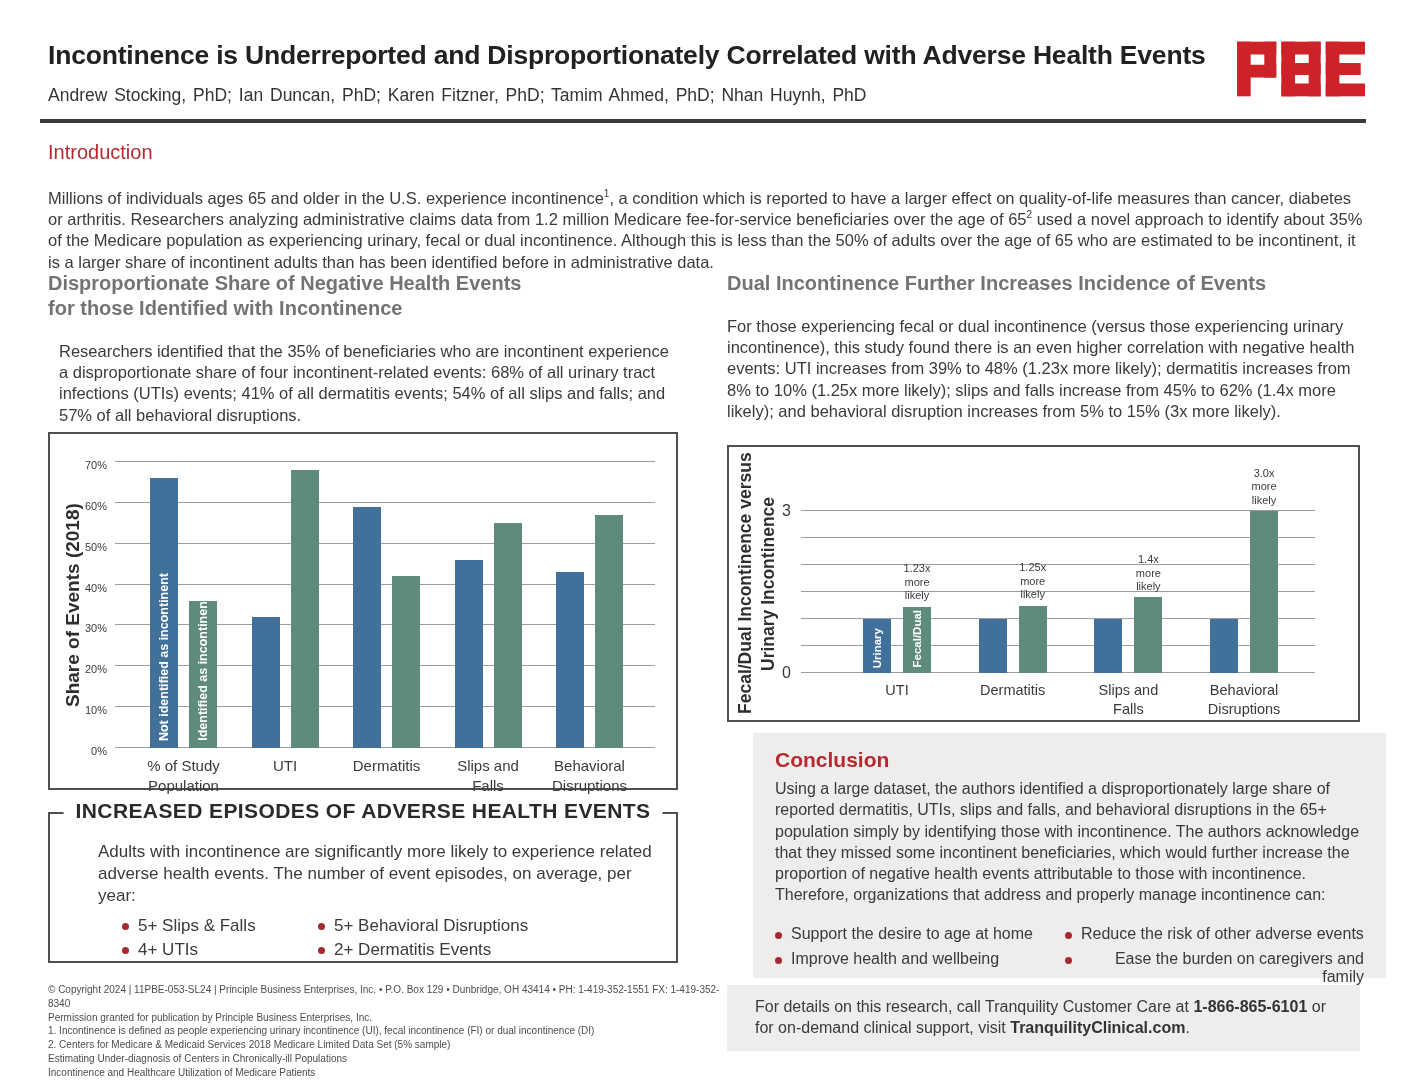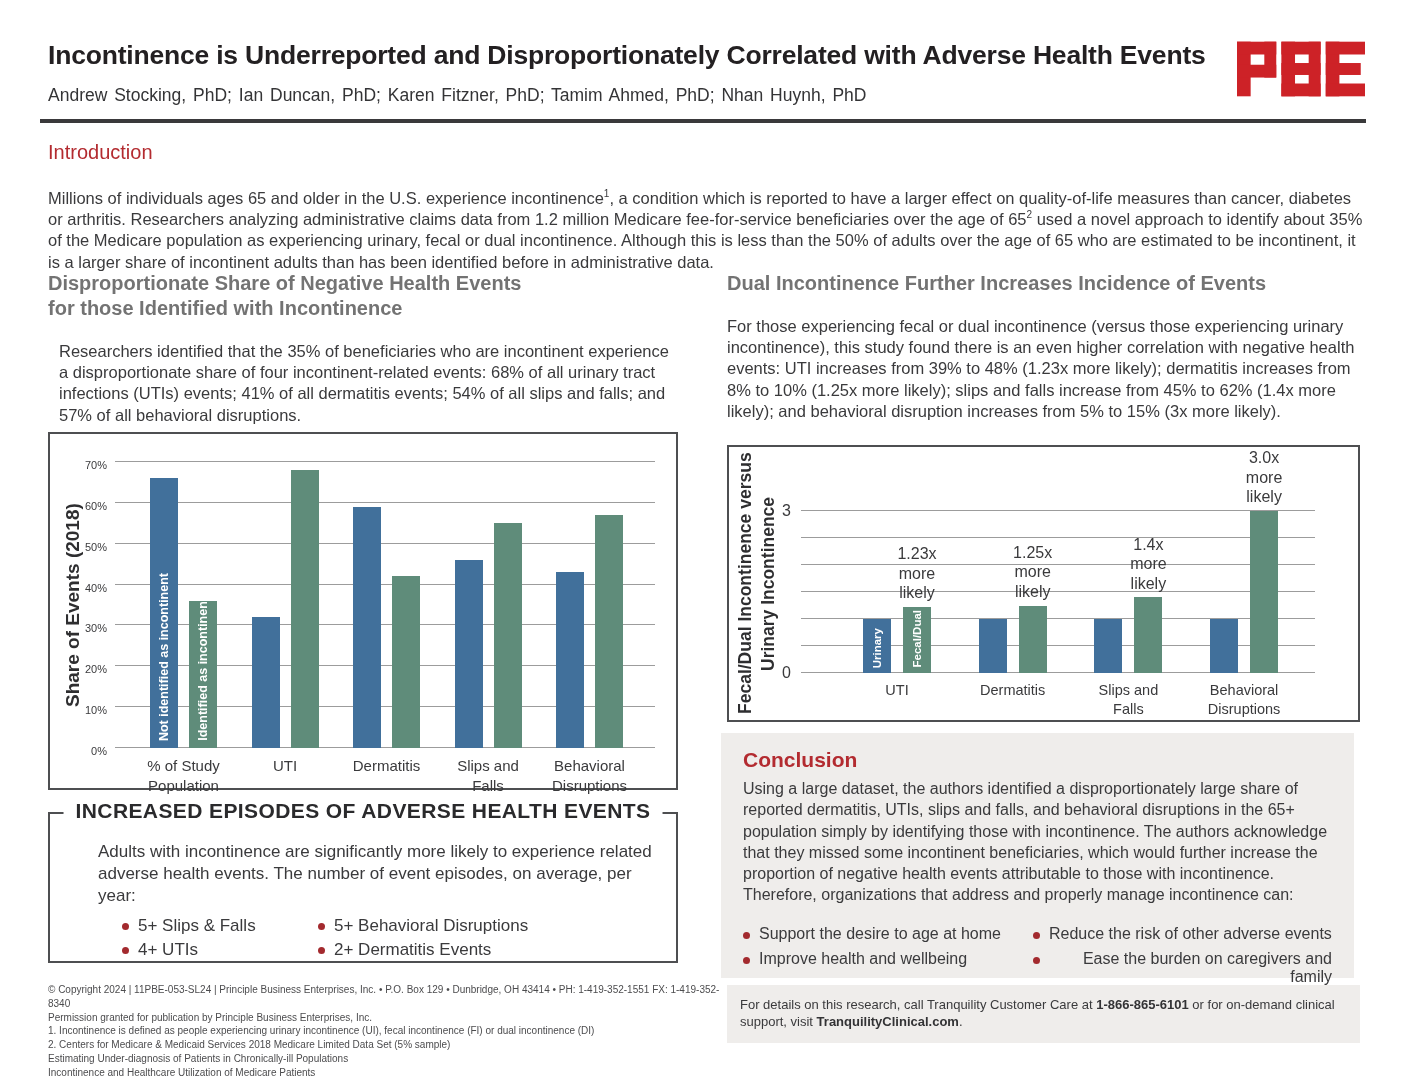--- a/index.html
+++ b/index.html
@@ -49,51 +49,51 @@
   .bar { position:absolute; bottom:0; display:flex; align-items:flex-end; justify-content:center; }
   .bar-label {
     writing-mode:vertical-rl; transform:rotate(180deg); margin-bottom:7px;
     color:#fff; font-weight:bold; white-space:nowrap;
   }
   #plot1 .bar-label { font-size:12.5px; }
   #plot2 .bar-label { font-size:11.5px; margin-bottom:5px; }
   .cat-label { position:absolute; width:130px; text-align:center; color:#3a3a3c; line-height:1.3; white-space:pre-line; }
   #plot1 .cat-label { font-size:15px; }
   #plot2 .cat-label { font-size:14.5px; }
-  .annot { position:absolute; width:90px; text-align:center; font-size:16px; line-height:1.22; color:#3a3a3c; white-space:pre-line; }
+  .annot { position:absolute; width:90px; text-align:center; font-size:11px; line-height:1.22; color:#3a3a3c; white-space:pre-line; }
 
   
   #episodes { position:absolute; left:48px; top:812px; width:626px; height:147px; border:2px solid #4e4f51; background:#fff; }
   #episodes .box-title {
     position:absolute; top:-15px; left:50%; transform:translateX(-50%);
     background:#fff; padding:0 12px; font-size:21px; font-weight:bold;
     color:#2a2a2c; white-space:nowrap; letter-spacing:0.4px;
   }
   #episodes .pad { padding:27px 18px 0 48px; }
   #episodes .box-body { font-size:17px; line-height:1.3; color:#3a3a3c; }
   .bullets { display:grid; grid-auto-flow:column; grid-template-rows:repeat(2,24px); margin:0; padding:0; list-style:none; }
   #episodes .bullets { grid-template-columns:196px auto; margin:9px 0 0 24px; }
   .bullets li { display:flex; gap:9px; align-items:flex-start;text-align:right; }
   .dot { flex-shrink:0; width:7px; height:7px; border-radius:50%; background:#a32a2e; margin-top:7px; }
   #episodes .bullets li { font-size:17px; color:#3a3a3c; }
 
   
   #conclusion {
-    position:absolute; left:721px; top:733px; width:633px; height:245px;
+    position:absolute; left:753px; top:733px; width:633px; height:245px;
     background:#efedeb; box-sizing:border-box; padding:15px 22px;
   }
   #conclusion h3 { margin:0 0 6px 0; font-size:21px; font-weight:bold; color:#b32b30; }
   #conclusion .panel-body { font-size:16px; line-height:1.33; color:#3a3a3c; }
   #conclusion .bullets { grid-template-columns:290px auto; margin-top:19px; grid-template-rows:repeat(2,25px); }
   #conclusion .bullets li { font-size:16px; color:#3a3a3c; }
 
   #contact {
     position:absolute; left:727px; top:985px; width:633px;
-    background:#efedeb; box-sizing:border-box; padding:11px 13px 13px;
-    font-size:13px; line-height:1.32; color:#3a3a3c;
+    background:#efedeb; box-sizing:border-box; padding:11px 28px 13px;
+    font-size:16px; line-height:1.32; color:#3a3a3c;
   }
   #contact b { color:#333335; }
 
   
   #footer { position:absolute; left:48px; top:983px; width:672px; font-size:10px; line-height:1.38; color:#4c4c4e; }
 </style>
 </head>
 <body>
 
 <div class="page">
@@ -270,17 +270,17 @@
       </ul>
   </div>
 
   <div id="contact"><span>For details on this research, call Tranquility Customer Care at </span><b>1-866-865-6101</b><span> or for on-demand clinical support, visit </span><b>TranquilityClinical.com</b><span>.</span></div>
 
   <div id="footer">
       <div>© Copyright 2024  | 11PBE-053-SL24 | Principle Business Enterprises, Inc. • P.O. Box 129 • Dunbridge, OH 43414 • PH: 1-419-352-1551 FX: 1-419-352-8340</div>
       <div>Permission granted for publication by Principle Business Enterprises, Inc.</div>
       <div>1. Incontinence is defined as people experiencing urinary incontinence (UI), fecal incontinence (FI) or dual incontinence (DI)</div>
       <div>2. Centers for Medicare &amp; Medicaid Services 2018 Medicare Limited Data Set (5% sample)</div>
-      <div>Estimating Under-diagnosis of Patients in Chronically-ill Populations</div>
+      <div>Estimating Under-diagnosis of Centers in Chronically-ill Populations</div>
       <div>Incontinence and Healthcare Utilization of Medicare Patients</div>
     </div>
 
 </div>
 
 </body></html>

